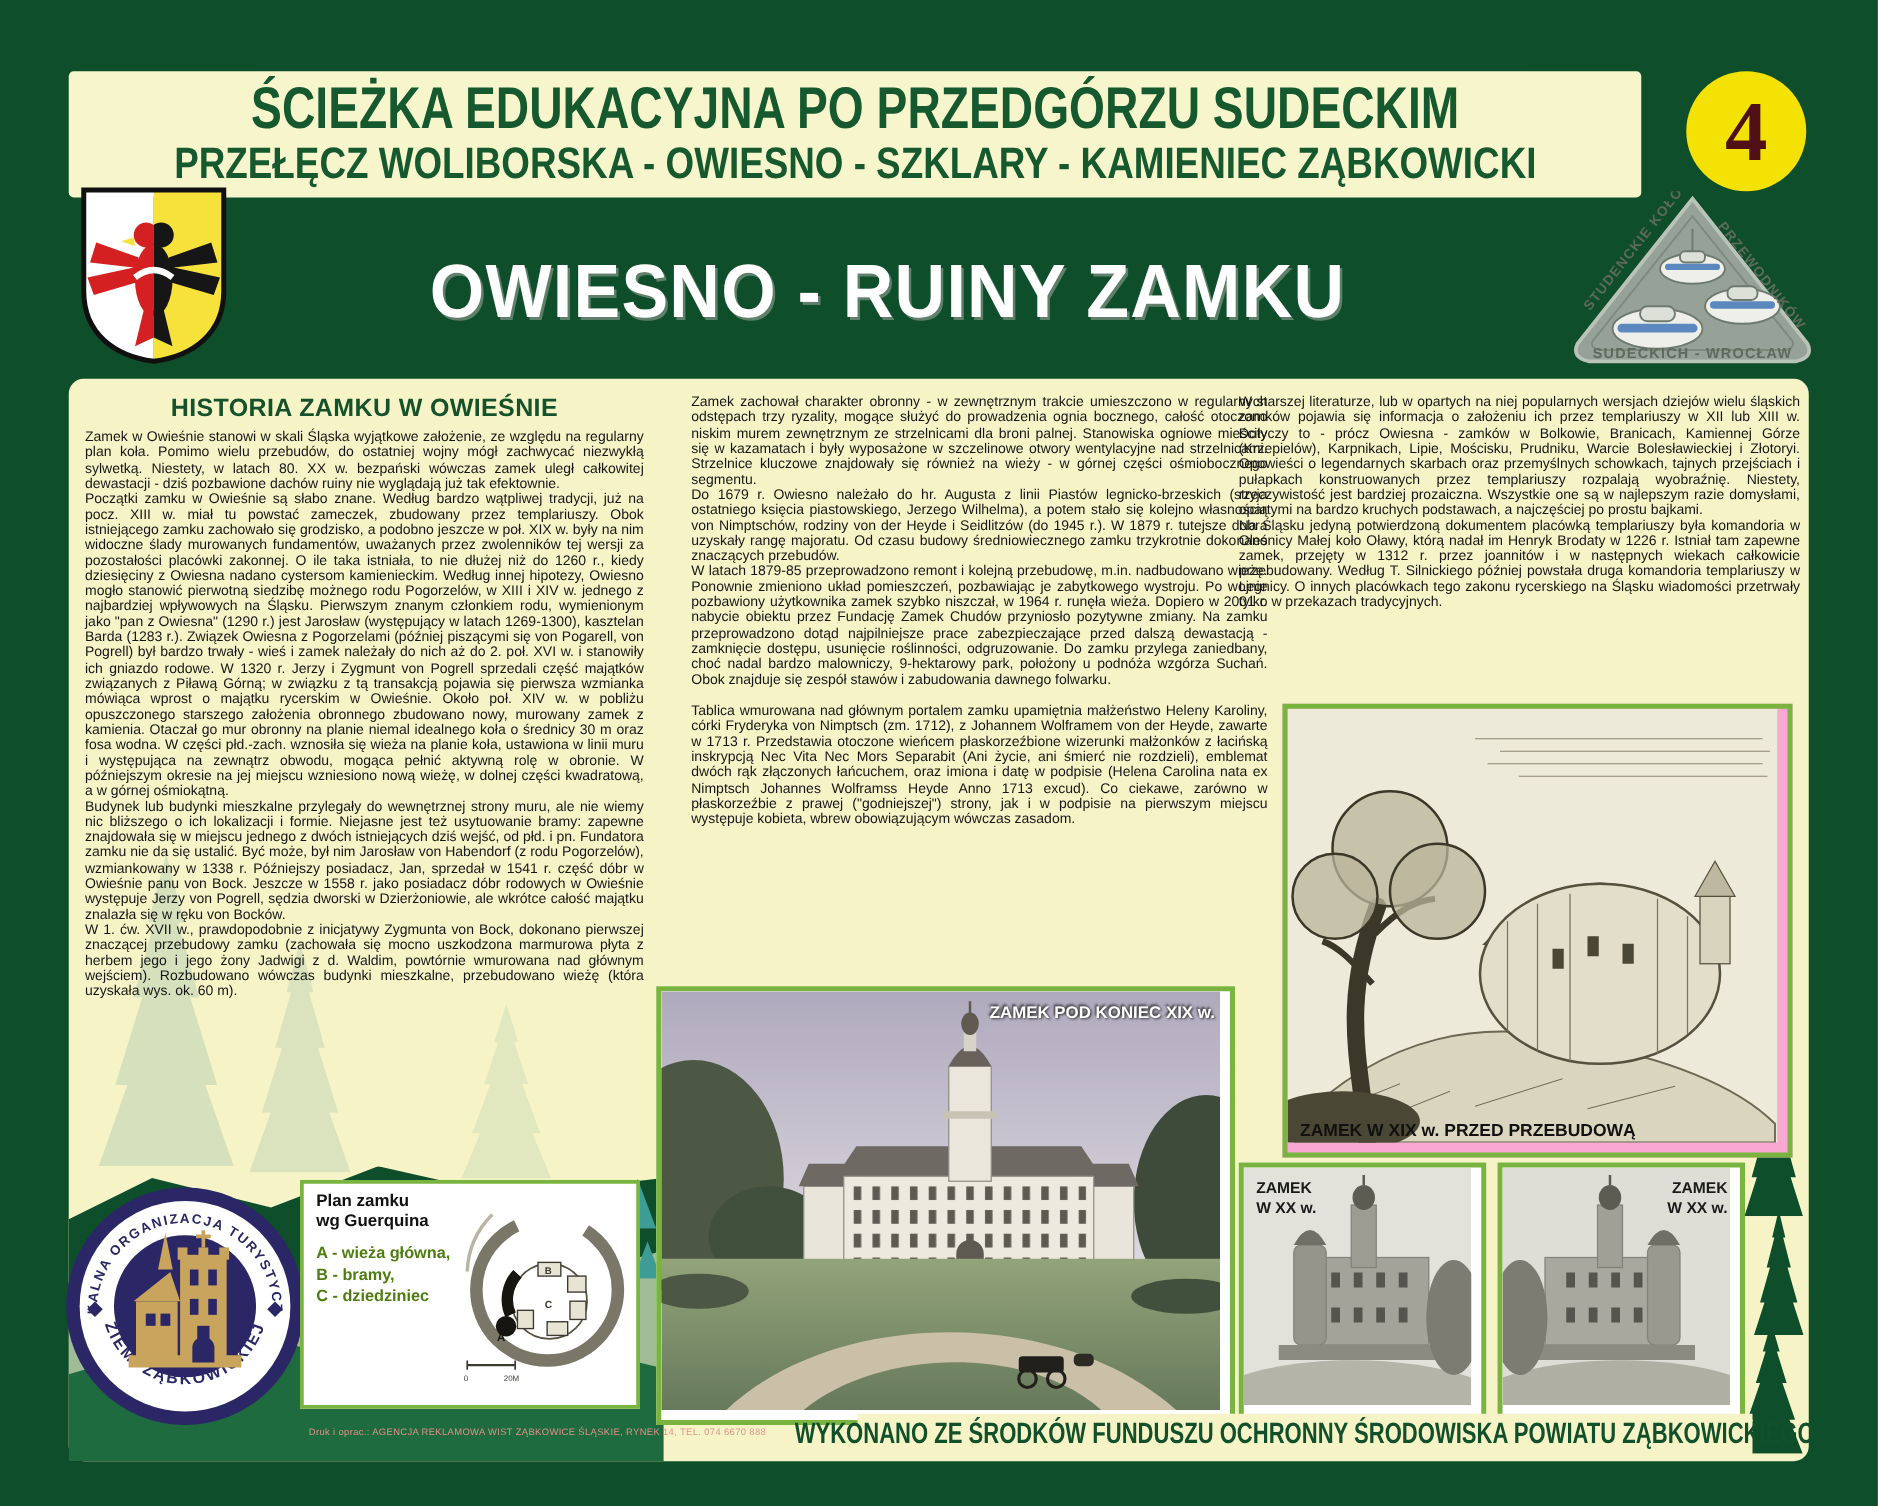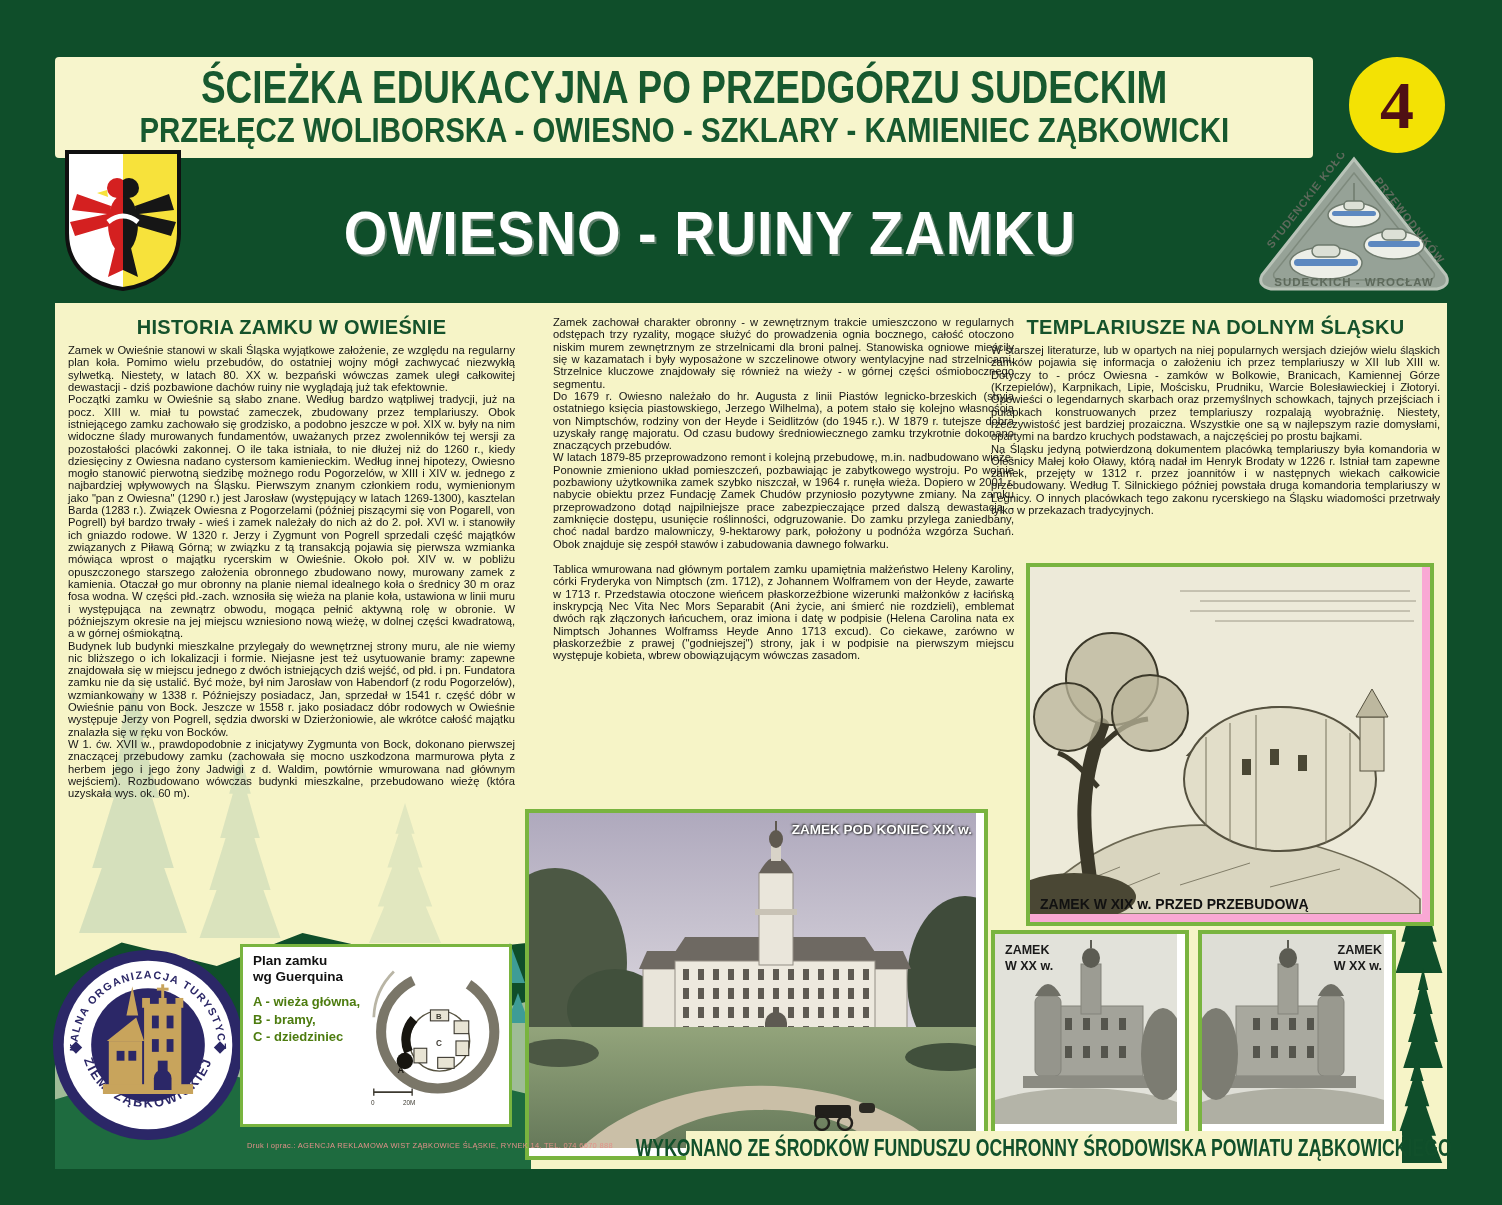--- a/index.html
+++ b/index.html
@@ -15,31 +15,31 @@
   .route-badge{position:absolute;left:1349px;top:57px;width:96px;height:96px;border-radius:50%;
                background:#F3E204;display:flex;align-items:center;justify-content:center;z-index:5;}
   .route-badge span{font-family:"Liberation Serif",serif;font-weight:bold;font-size:68px;color:#4F0F14;}
   .coat{position:absolute;left:63px;top:148px;z-index:6;}
   .main-title{position:absolute;left:195px;top:200px;width:1030px;text-align:center;z-index:5;
               font-weight:bold;font-size:56px;color:#FFFFFF;letter-spacing:1px;
               text-shadow:2px 2px 0 rgba(160,170,160,.55);white-space:nowrap;transform:scaleY(1.08);}
   .club-badge{position:absolute;left:1248px;top:153px;z-index:5;}
   
   .panel{position:absolute;left:55px;top:303px;width:1392px;height:866px;background:#F6F4C7;
-         border-radius:0;z-index:2;}
+         border-radius:12px;z-index:2;}
   .col{position:absolute;z-index:3;}
   .col h2{margin:0 0 5px;text-align:center;font-size:20px;font-weight:bold;color:#15522B;letter-spacing:.3px;}
   .col p{margin:0;text-align:justify;font-size:11.2px;line-height:1.1;color:#151515;}
   .col p.gap-before{margin-top:13px;}
   .col-left{left:13px;top:13px;width:447px;}
   .col-mid{left:466px;top:13px;width:461px;margin-left:32px;}
   .col-right{left:936px;top:13px;width:449px;}
   
   .imgbox{position:absolute;border:4px solid #79B43F;background:#fff;z-index:4;overflow:hidden;}
-  .painting-box{left:470px;top:486px;width:455px;height:343px;margin-top:20px;}
+  .painting-box{left:470px;top:486px;width:455px;height:343px;}
   .engraving-box{left:971px;top:260px;width:400px;height:355px;background:#f9a8d4;}
   .photo-box1{left:936px;top:627px;width:190px;height:198px;}
   .photo-box2{left:1143px;top:627px;width:190px;height:198px;}
   .imgbox svg{display:block;}
   .caption{position:absolute;font-weight:bold;white-space:pre-line;}
   .cap-painting{top:9px;right:12px;font-size:13.5px;color:#fff;text-shadow:1px 1px 2px #333,-1px -1px 2px #333;}
   .cap-engraving{left:10px;bottom:10px;font-size:14px;color:#111;}
   .cap-photo1{left:10px;top:9px;font-size:12.5px;color:#1a1a1a;line-height:1.25;}
   .cap-photo2{right:10px;top:9px;font-size:12.5px;color:#1a1a1a;line-height:1.25;text-align:right;}
   
@@ -169,21 +169,20 @@
     </div>
 
     <div class="col col-mid">
       <p>Zamek zachował charakter obronny - w zewnętrznym trakcie umieszczono w regularnych odstępach trzy ryzality, mogące służyć do prowadzenia ognia bocznego, całość otoczono niskim murem zewnętrznym ze strzelnicami dla broni palnej. Stanowiska ogniowe mieściły się w kazamatach i były wyposażone w szczelinowe otwory wentylacyjne nad strzelnicami. Strzelnice kluczowe znajdowały się również na wieży - w górnej części ośmiobocznego segmentu.</p>
       <p>Do 1679 r. Owiesno należało do hr. Augusta z linii Piastów legnicko-brzeskich (stryja ostatniego księcia piastowskiego, Jerzego Wilhelma), a potem stało się kolejno własnością von Nimptschów, rodziny von der Heyde i Seidlitzów (do 1945 r.). W 1879 r. tutejsze dobra uzyskały rangę majoratu. Od czasu budowy średniowiecznego zamku trzykrotnie dokonano znaczących przebudów.</p>
       <p>W latach 1879-85 przeprowadzono remont i kolejną przebudowę, m.in. nadbudowano wieżę. Ponownie zmieniono układ pomieszczeń, pozbawiając je zabytkowego wystroju. Po wojnie pozbawiony użytkownika zamek szybko niszczał, w 1964 r. runęła wieża. Dopiero w 2001 r. nabycie obiektu przez Fundację Zamek Chudów przyniosło pozytywne zmiany. Na zamku przeprowadzono dotąd najpilniejsze prace zabezpieczające przed dalszą dewastacją - zamknięcie dostępu, usunięcie roślinności, odgruzowanie. Do zamku przylega zaniedbany, choć nadal bardzo malowniczy, 9-hektarowy park, położony u podnóża wzgórza Suchań. Obok znajduje się zespół stawów i zabudowania dawnego folwarku.</p>
       <p class="gap-before">Tablica wmurowana nad głównym portalem zamku upamiętnia małżeństwo Heleny Karoliny, córki Fryderyka von Nimptsch (zm. 1712), z Johannem Wolframem von der Heyde, zawarte w 1713 r. Przedstawia otoczone wieńcem płaskorzeźbione wizerunki małżonków z łacińską inskrypcją Nec Vita Nec Mors Separabit (Ani życie, ani śmierć nie rozdzieli), emblemat dwóch rąk złączonych łańcuchem, oraz imiona i datę w podpisie (Helena Carolina nata ex Nimptsch Johannes Wolframss Heyde Anno 1713 excud). Co ciekawe, zarówno w płaskorzeźbie z prawej ("godniejszej") strony, jak i w podpisie na pierwszym miejscu występuje kobieta, wbrew obowiązującym wówczas zasadom.</p>
     </div>
 
     <div class="col col-right">
-      <h2>TEMPLARIUSZE NA DOLNYM ŚLĄSKU</h2>
       <p>W starszej literaturze, lub w opartych na niej popularnych wersjach dziejów wielu śląskich zamków pojawia się informacja o założeniu ich przez templariuszy w XII lub XIII w. Dotyczy to - prócz Owiesna - zamków w Bolkowie, Branicach, Kamiennej Górze (Krzepielów), Karpnikach, Lipie, Mościsku, Prudniku, Warcie Bolesławieckiej i Złotoryi. Opowieści o legendarnych skarbach oraz przemyślnych schowkach, tajnych przejściach i pułapkach konstruowanych przez templariuszy rozpalają wyobraźnię. Niestety, rzeczywistość jest bardziej prozaiczna. Wszystkie one są w najlepszym razie domysłami, opartymi na bardzo kruchych podstawach, a najczęściej po prostu bajkami.</p>
       <p>Na Śląsku jedyną potwierdzoną dokumentem placówką templariuszy była komandoria w Oleśnicy Małej koło Oławy, którą nadał im Henryk Brodaty w 1226 r. Istniał tam zapewne zamek, przejęty w 1312 r. przez joannitów i w następnych wiekach całkowicie przebudowany. Według T. Silnickiego później powstała druga komandoria templariuszy w Legnicy. O innych placówkach tego zakonu rycerskiego na Śląsku wiadomości przetrwały tylko w przekazach tradycyjnych.</p>
     </div>
 
     <div class="imgbox painting-box">
       <svg width="447" height="335" viewBox="0 0 447 335" aria-hidden="true">
         <defs>
           <linearGradient id="sky" x1="0" y1="0" x2="0" y2="1">
             <stop offset="0" stop-color="#AFA9BD"></stop>
               <stop offset="1" stop-color="#DCD8DF"></stop>

